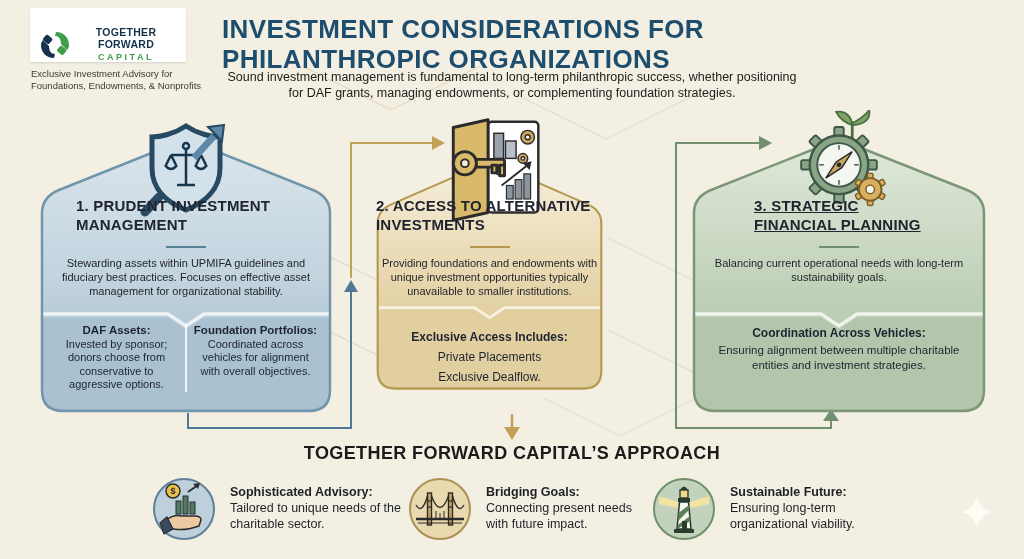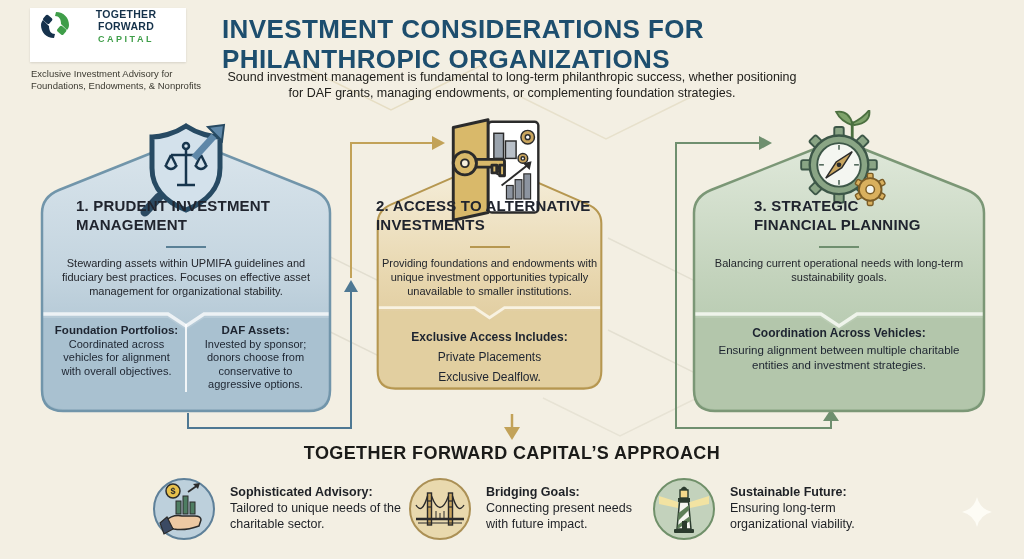--- a/index.html
+++ b/index.html
@@ -1,21 +1,21 @@
 <!DOCTYPE html>
 <html><head>
 <meta charset="utf-8">
 <style>
   * { margin:0; padding:0; box-sizing:border-box; }
   body { background:#e8e4d7; font-family:"Liberation Sans", sans-serif; }
   #canvas { position:relative; width:1024px; height:559px; background:#f3efe3; overflow:hidden; }
 
   
   .logo-card { position:absolute; left:30px; top:8px; width:156px; height:54px; background:#ffffff;
-               box-shadow:0 1px 2px rgba(0,0,0,.12); display:flex; align-items:flex-start; z-index:5; }
+               box-shadow:0 1px 2px rgba(0,0,0,.12); display:flex; align-items:flex-end; z-index:5; }
   .logo-mark { width:34px; height:34px; margin-left:8px; flex:0 0 auto; }
   .logo-text { flex:1; text-align:center; padding-right:6px; }
   .logo-name { font-size:10.5px; font-weight:800; letter-spacing:.3px; color:#14314a; }
   .logo-sub  { font-size:9px; font-weight:700; letter-spacing:2.5px; color:#3f9e49; margin-top:2px; }
   .tagline { position:absolute; left:31px; top:68px; font-size:9.5px; line-height:12px; color:#3c3a31; z-index:5; }
 
   .main-title { position:absolute; left:222px; top:14px; width:580px; text-align:left;
                 font-size:26px; line-height:30px; font-weight:800; letter-spacing:.4px; color:#1d4e6e; z-index:5; }
   .subtitle   { position:absolute; left:222px; top:70px; width:580px; text-align:center;
                 font-size:12.5px; line-height:15.5px; color:#22211d; z-index:5; }
@@ -134,26 +134,26 @@
         <line x1="-9" y1="19" x2="9" y2="19"></line>
       </g>
       <line x1="8" y1="-8" x2="28" y2="-30" stroke="#5e87a8" stroke-width="7"></line>
       <polygon points="38,-41 22,-39 36,-25" fill="#5e87a8" stroke="#274a63" stroke-width="2"></polygon>
     </svg>
     <div class="p-title" style="width:220px;">1. PRUDENT INVESTMENT MANAGEMENT</div>
     <div class="p-divider" style="background:#5a8096;"></div>
     <div class="p-body">Stewarding assets within UPMIFA guidelines and fiduciary best practices. Focuses on effective asset management for organizational stability.</div>
     <div class="sub-content cols">
       <div class="col">
+        <b>DAF Assets:</b><br>
+        <span>Invested by sponsor; donors choose from conservative to aggressive options.</span>
+      </div>
+      <div class="col">
         <b>Foundation Portfolios:</b><br>
         <span>Coordinated across vehicles for alignment with overall objectives.</span>
-      </div>
-      <div class="col">
-        <b>DAF Assets:</b><br>
-        <span>Invested by sponsor; donors choose from conservative to aggressive options.</span>
       </div>
     </div>
   </div>
 
   <div class="panel" style="left:376px; width:227px;">
     <svg class="shape" viewBox="0 0 272 275">
       <defs>
         <linearGradient id="g2" x1="0" y1="0" x2="0" y2="1">
           <stop offset="0" stop-color="#f6efdc"></stop>
             <stop offset="0.5" stop-color="#e8d7af"></stop>
@@ -265,21 +265,21 @@
           <rect x="-3" y="-17" width="6" height="7" rx="1.5" transform="rotate(60)"></rect>
           <rect x="-3" y="-17" width="6" height="7" rx="1.5" transform="rotate(120)"></rect>
           <rect x="-3" y="-17" width="6" height="7" rx="1.5" transform="rotate(180)"></rect>
           <rect x="-3" y="-17" width="6" height="7" rx="1.5" transform="rotate(240)"></rect>
           <rect x="-3" y="-17" width="6" height="7" rx="1.5" transform="rotate(300)"></rect>
         </g>
         <circle r="12" fill="#d9b05e" stroke="#7a5c26" stroke-width="2"></circle>
         <circle r="4.5" fill="#f4f6f1" stroke="#7a5c26" stroke-width="1.5"></circle>
       </g>
     </svg>
-    <div class="p-title" style="width:170px;">3. STRATEGIC FINANCIAL PLANNING</div>
+    <div class="p-title" style="width:170px;text-decoration:underline;">3. STRATEGIC FINANCIAL PLANNING</div>
     <div class="p-divider" style="background:#6f8f6f;"></div>
     <div class="p-body">Balancing current operational needs with long-term sustainability goals.</div>
     <div class="sub-content" style="top:188px;">
       <div class="callout-h" style="font-size:12px; margin-bottom:3px;">Coordination Across Vehicles:</div>
       <div class="callout-text">Ensuring alignment between multiple charitable entities and investment strategies.</div>
     </div>
   </div>
 
   <div class="approach-heading">TOGETHER FORWARD CAPITAL’S APPROACH</div>
 

